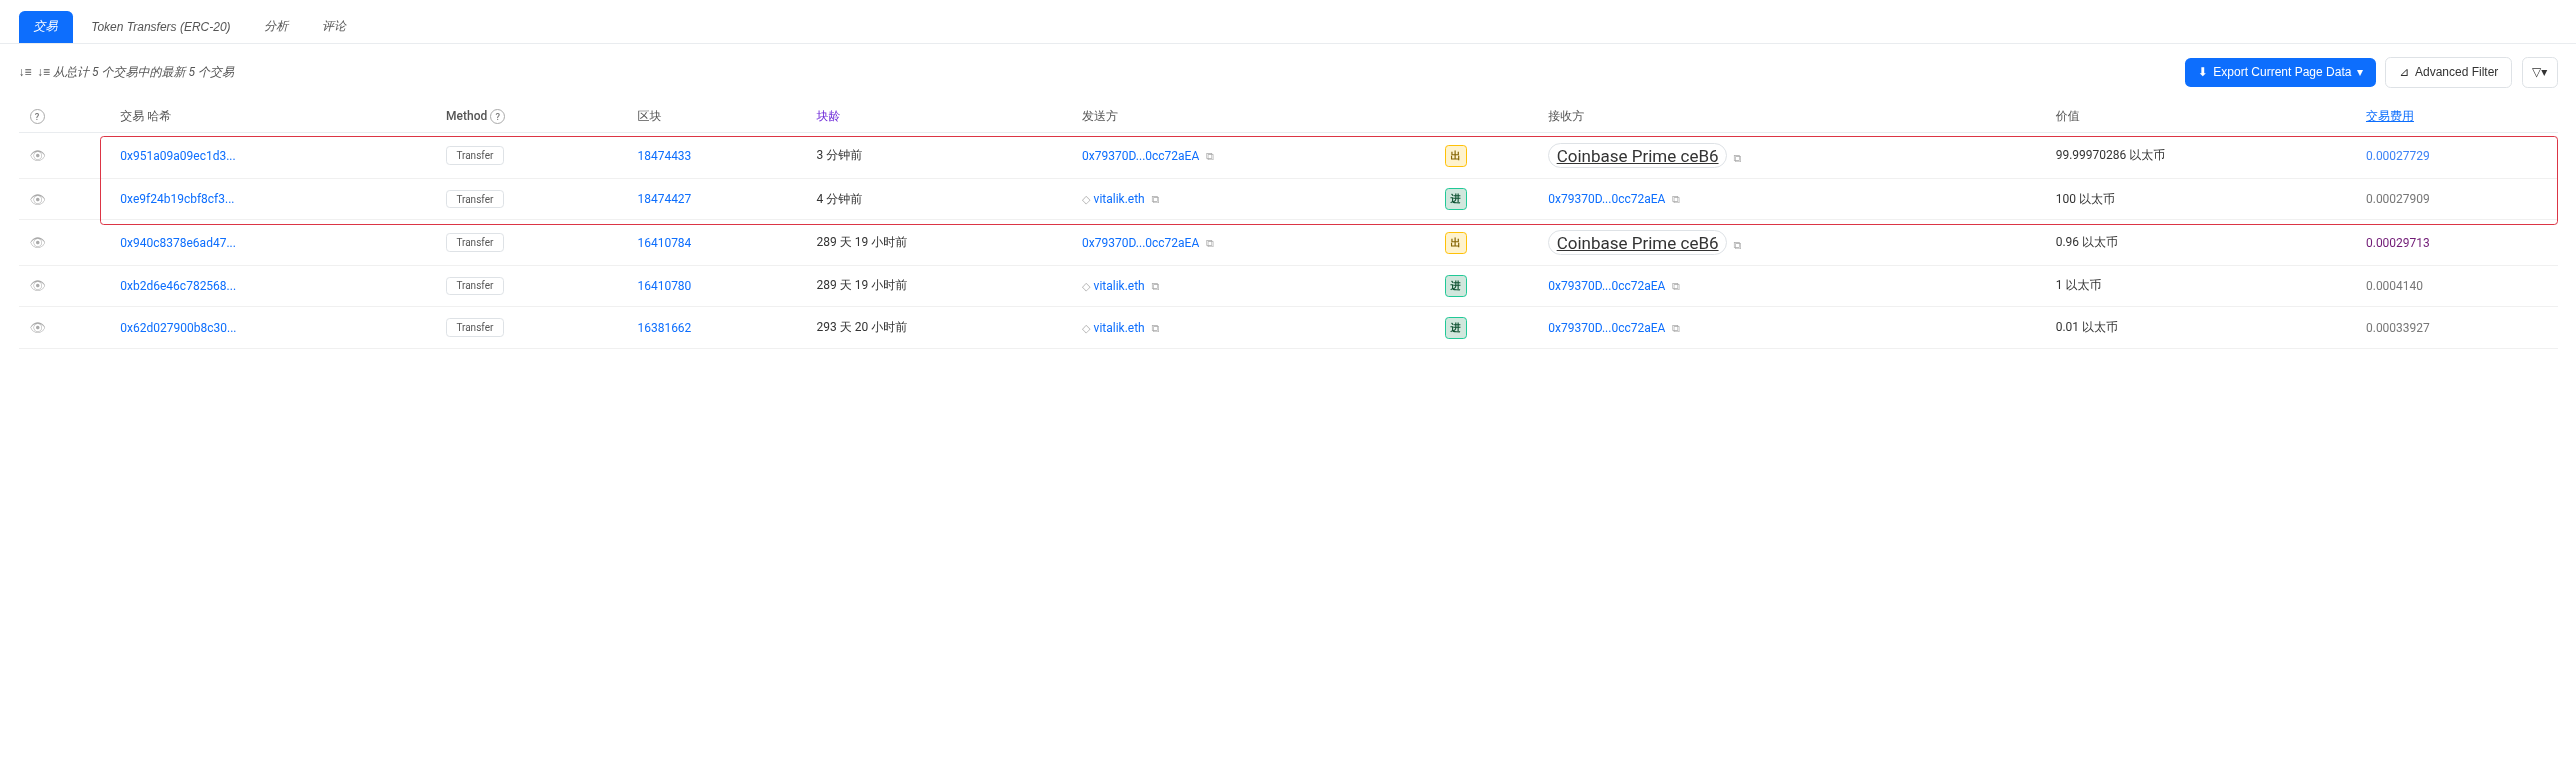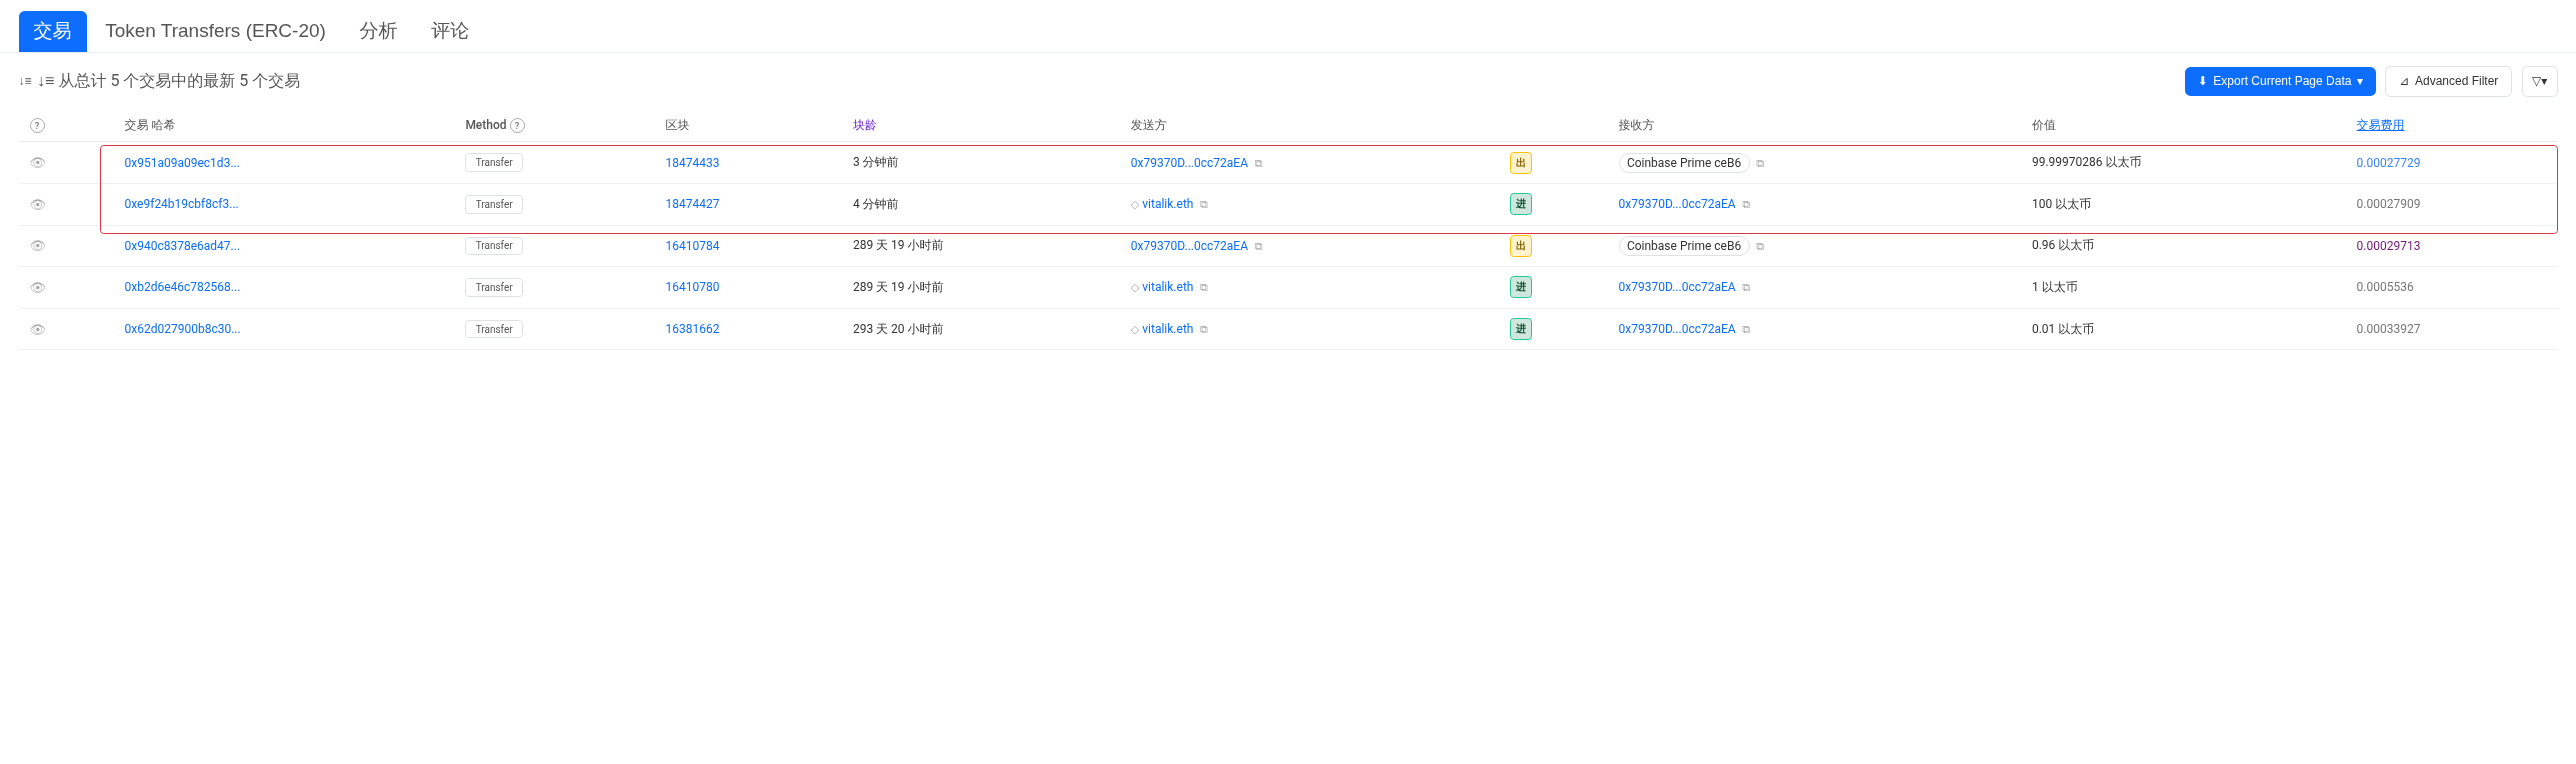--- a/index.html
+++ b/index.html
@@ -15,24 +15,25 @@
       align-items: center;
       gap: 3.7px;
       padding: 11px 18.5px 0;
       border-bottom: 0.9px solid #e9ecef;
     }
 
     .tab {
       padding: 7.4px 15px;
       border-radius: 5.6px 5.6px 0 0;
       cursor: pointer;
-      font-size: 19px;
+      font-size: 12px;
       color: #555;
       background: transparent;
       border: none;
+      font-style: italic;
     }
 
     .tab.active {
       background: #0d6efd;
       color: #fff;
     }
 
     .toolbar {
       display: flex;
       align-items: center;
@@ -150,23 +151,24 @@
       cursor: pointer;
       font-size: 11px;
     }
 
     .address-badge {
       display: inline-flex;
       align-items: center;
       padding: 1.9px 7.4px;
       border: 0.9px solid #dee2e6;
       border-radius: 18.5px;
-      font-size: 12px;
+      font-size: 17px;
       color: #333;
       gap: 3.7px;
+      text-decoration: underline;
     }
 
     .eye-icon {
       color: #aaa;
       cursor: pointer;
       font-size: 13px;
     }
 
     .table-wrapper {
       position: relative;
@@ -206,21 +208,21 @@
 <div class="tabs">
   <button class="tab active">交易</button>
   <button class="tab">Token Transfers (ERC-20)</button>
   <button class="tab">分析</button>
   <button class="tab">评论</button>
 </div>
 
 <div class="toolbar">
   <div class="toolbar-left">
     <span>↓≡</span>
-    <span style="font-size:16px;color:#555;">↓≡ 从总计 5 个交易中的最新 5 个交易</span>
+    <span style="font-size:12px;color:#555;font-style:italic;">↓≡ 从总计 5 个交易中的最新 5 个交易</span>
   </div>
   <div class="toolbar-right">
     <button class="btn-export">
       <span>⬇</span>
       <span>Export Current Page Data</span>
       <span>▾</span>
     </button>
     <button class="btn-filter">
       <span>⊿</span>
       <span>Advanced Filter</span>
@@ -295,21 +297,21 @@
         <tr>
           <td><span class="eye-icon">👁</span></td>
           <td><a class="link-blue">0xb2d6e46c782568...</a></td>
           <td><span class="method-badge">Transfer</span></td>
           <td><a class="link-blue">16410780</a></td>
           <td>289 天 19 小时前</td>
           <td><span class="vitalik-icon">◇</span> <a class="link-blue">vitalik.eth</a> <span class="copy-icon">⧉</span></td>
           <td><span class="direction-badge dir-in">进</span></td>
           <td><a class="link-blue">0x79370D...0cc72aEA</a> <span class="copy-icon">⧉</span></td>
           <td>1 以太币</td>
-          <td style="color: rgb(119, 119, 119);">0.0005536</td>
+          <td style="color: rgb(119, 119, 119);">0.0004140</td>
         </tr>
         <tr>
           <td><span class="eye-icon">👁</span></td>
           <td><a class="link-blue">0x62d027900b8c30...</a></td>
           <td><span class="method-badge">Transfer</span></td>
           <td><a class="link-blue">16381662</a></td>
           <td>293 天 20 小时前</td>
           <td><span class="vitalik-icon">◇</span> <a class="link-blue">vitalik.eth</a> <span class="copy-icon">⧉</span></td>
           <td><span class="direction-badge dir-in">进</span></td>
           <td><a class="link-blue">0x79370D...0cc72aEA</a> <span class="copy-icon">⧉</span></td>

